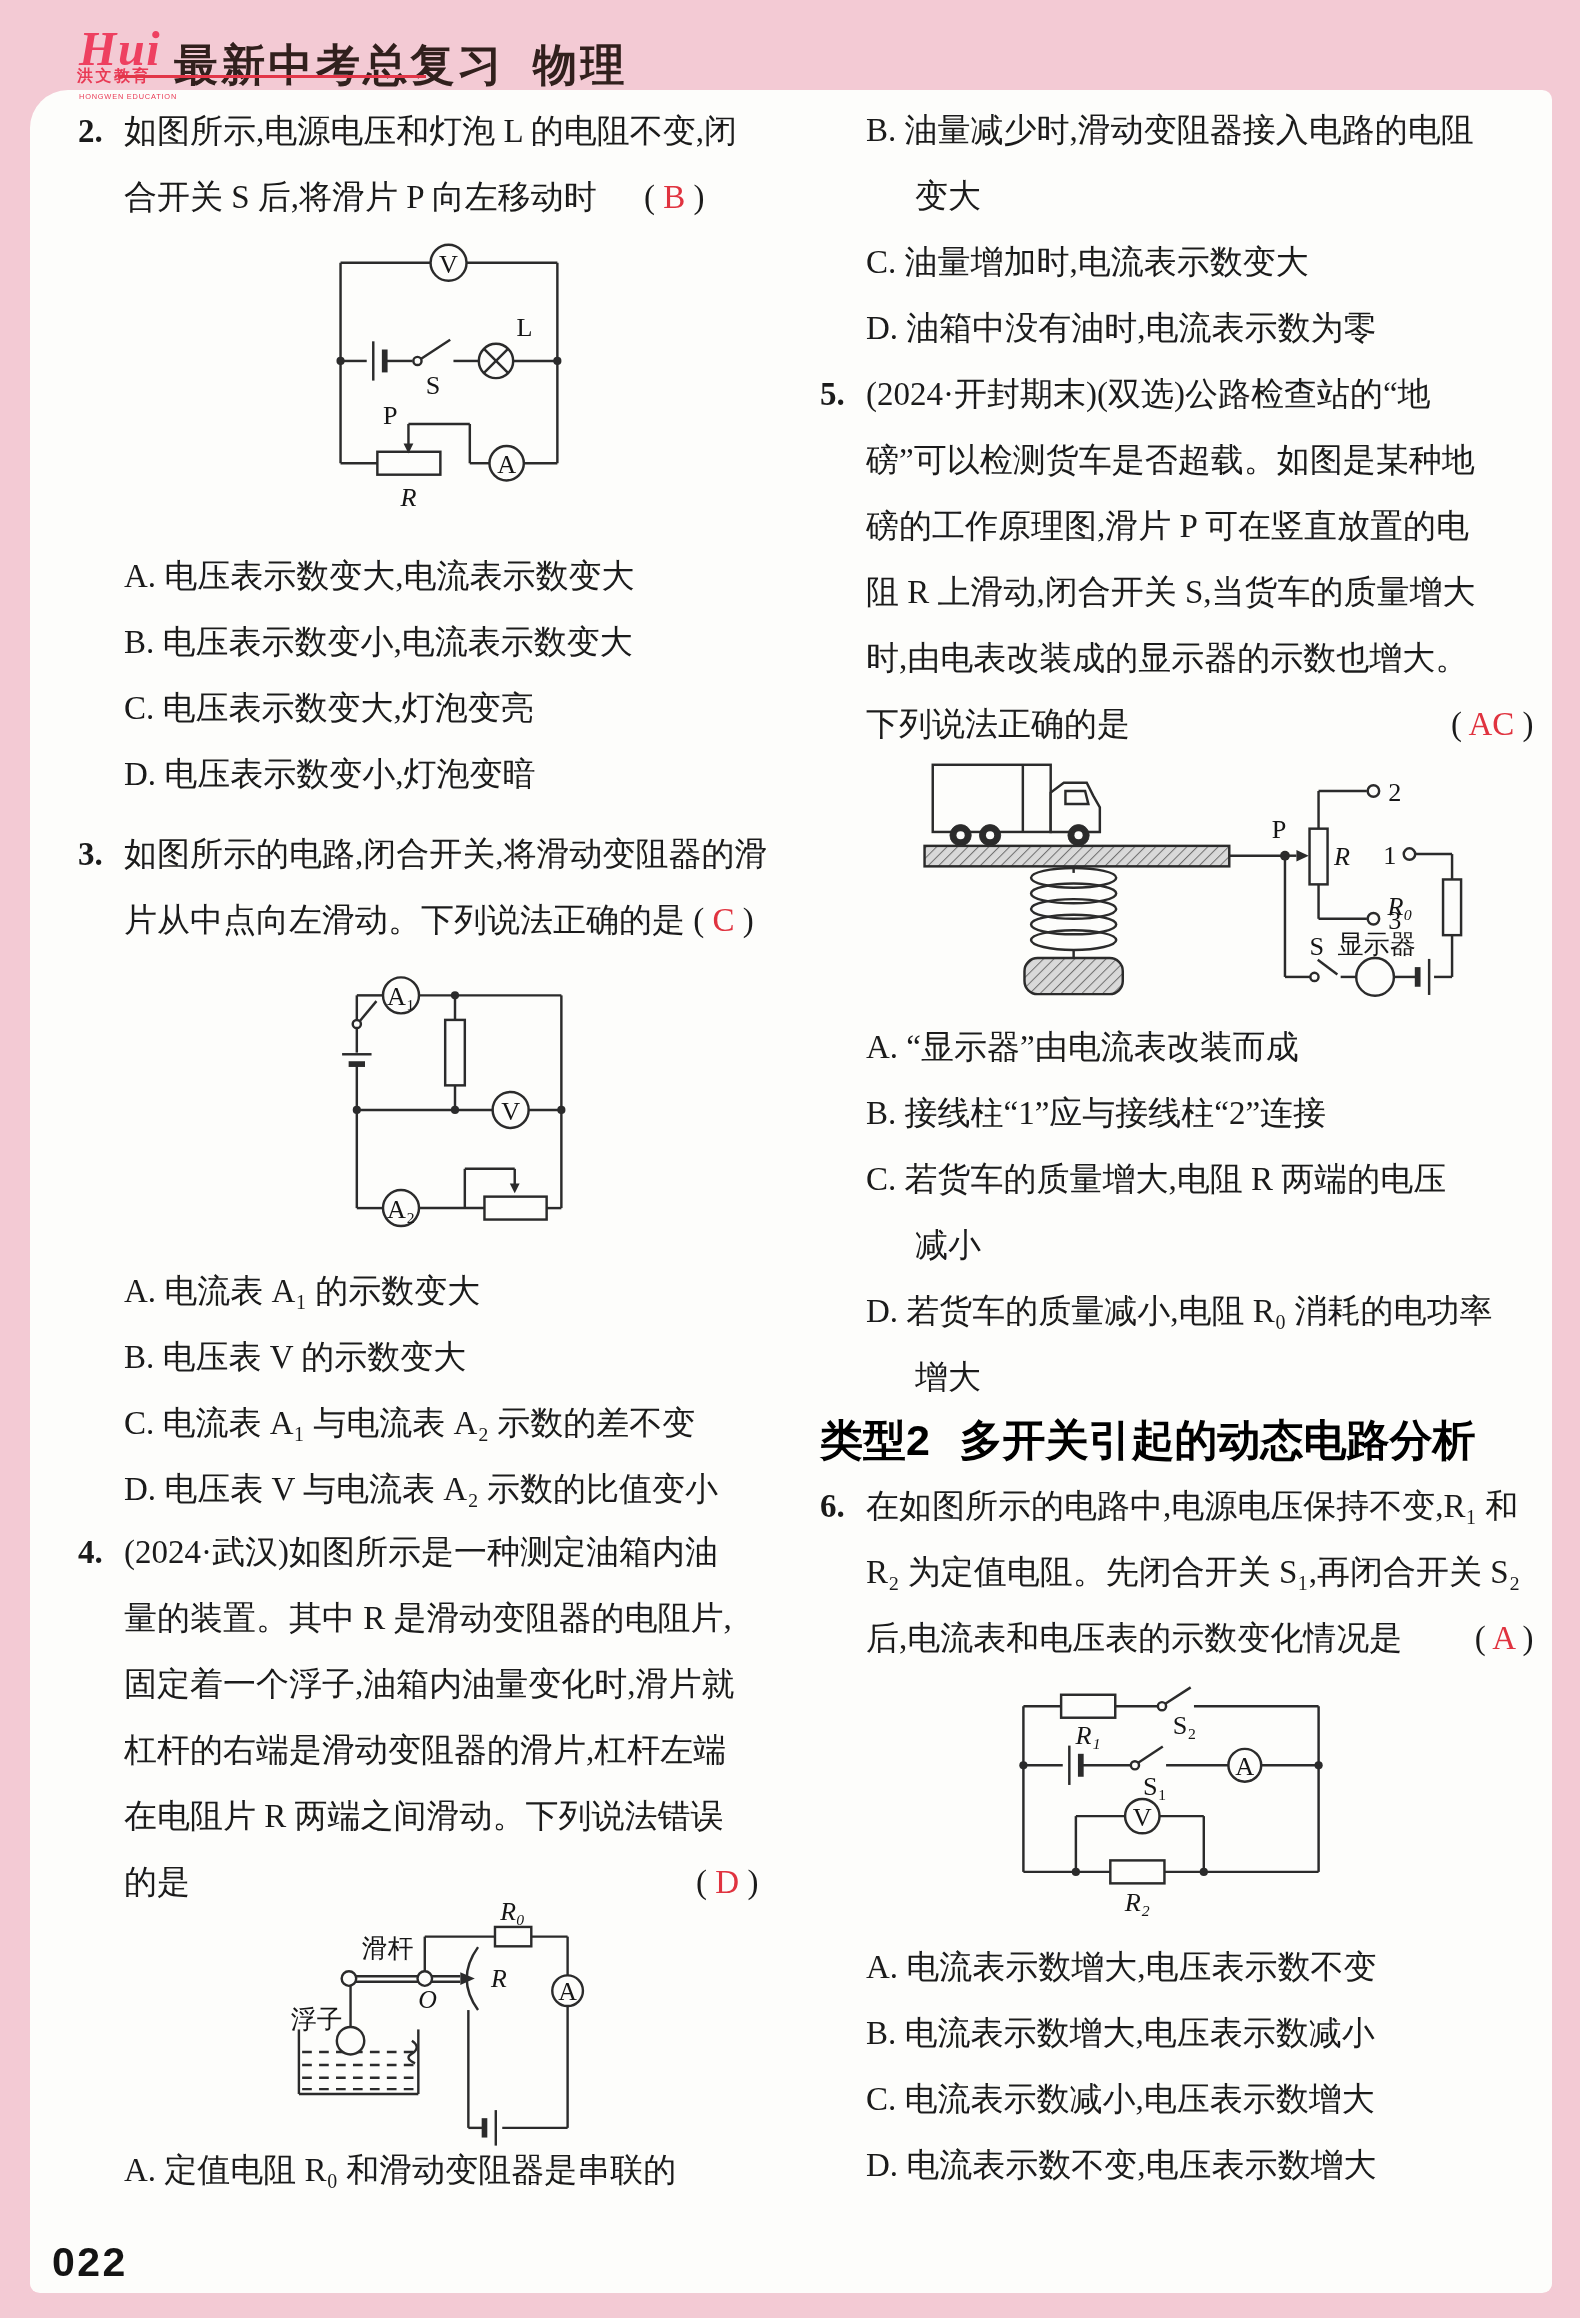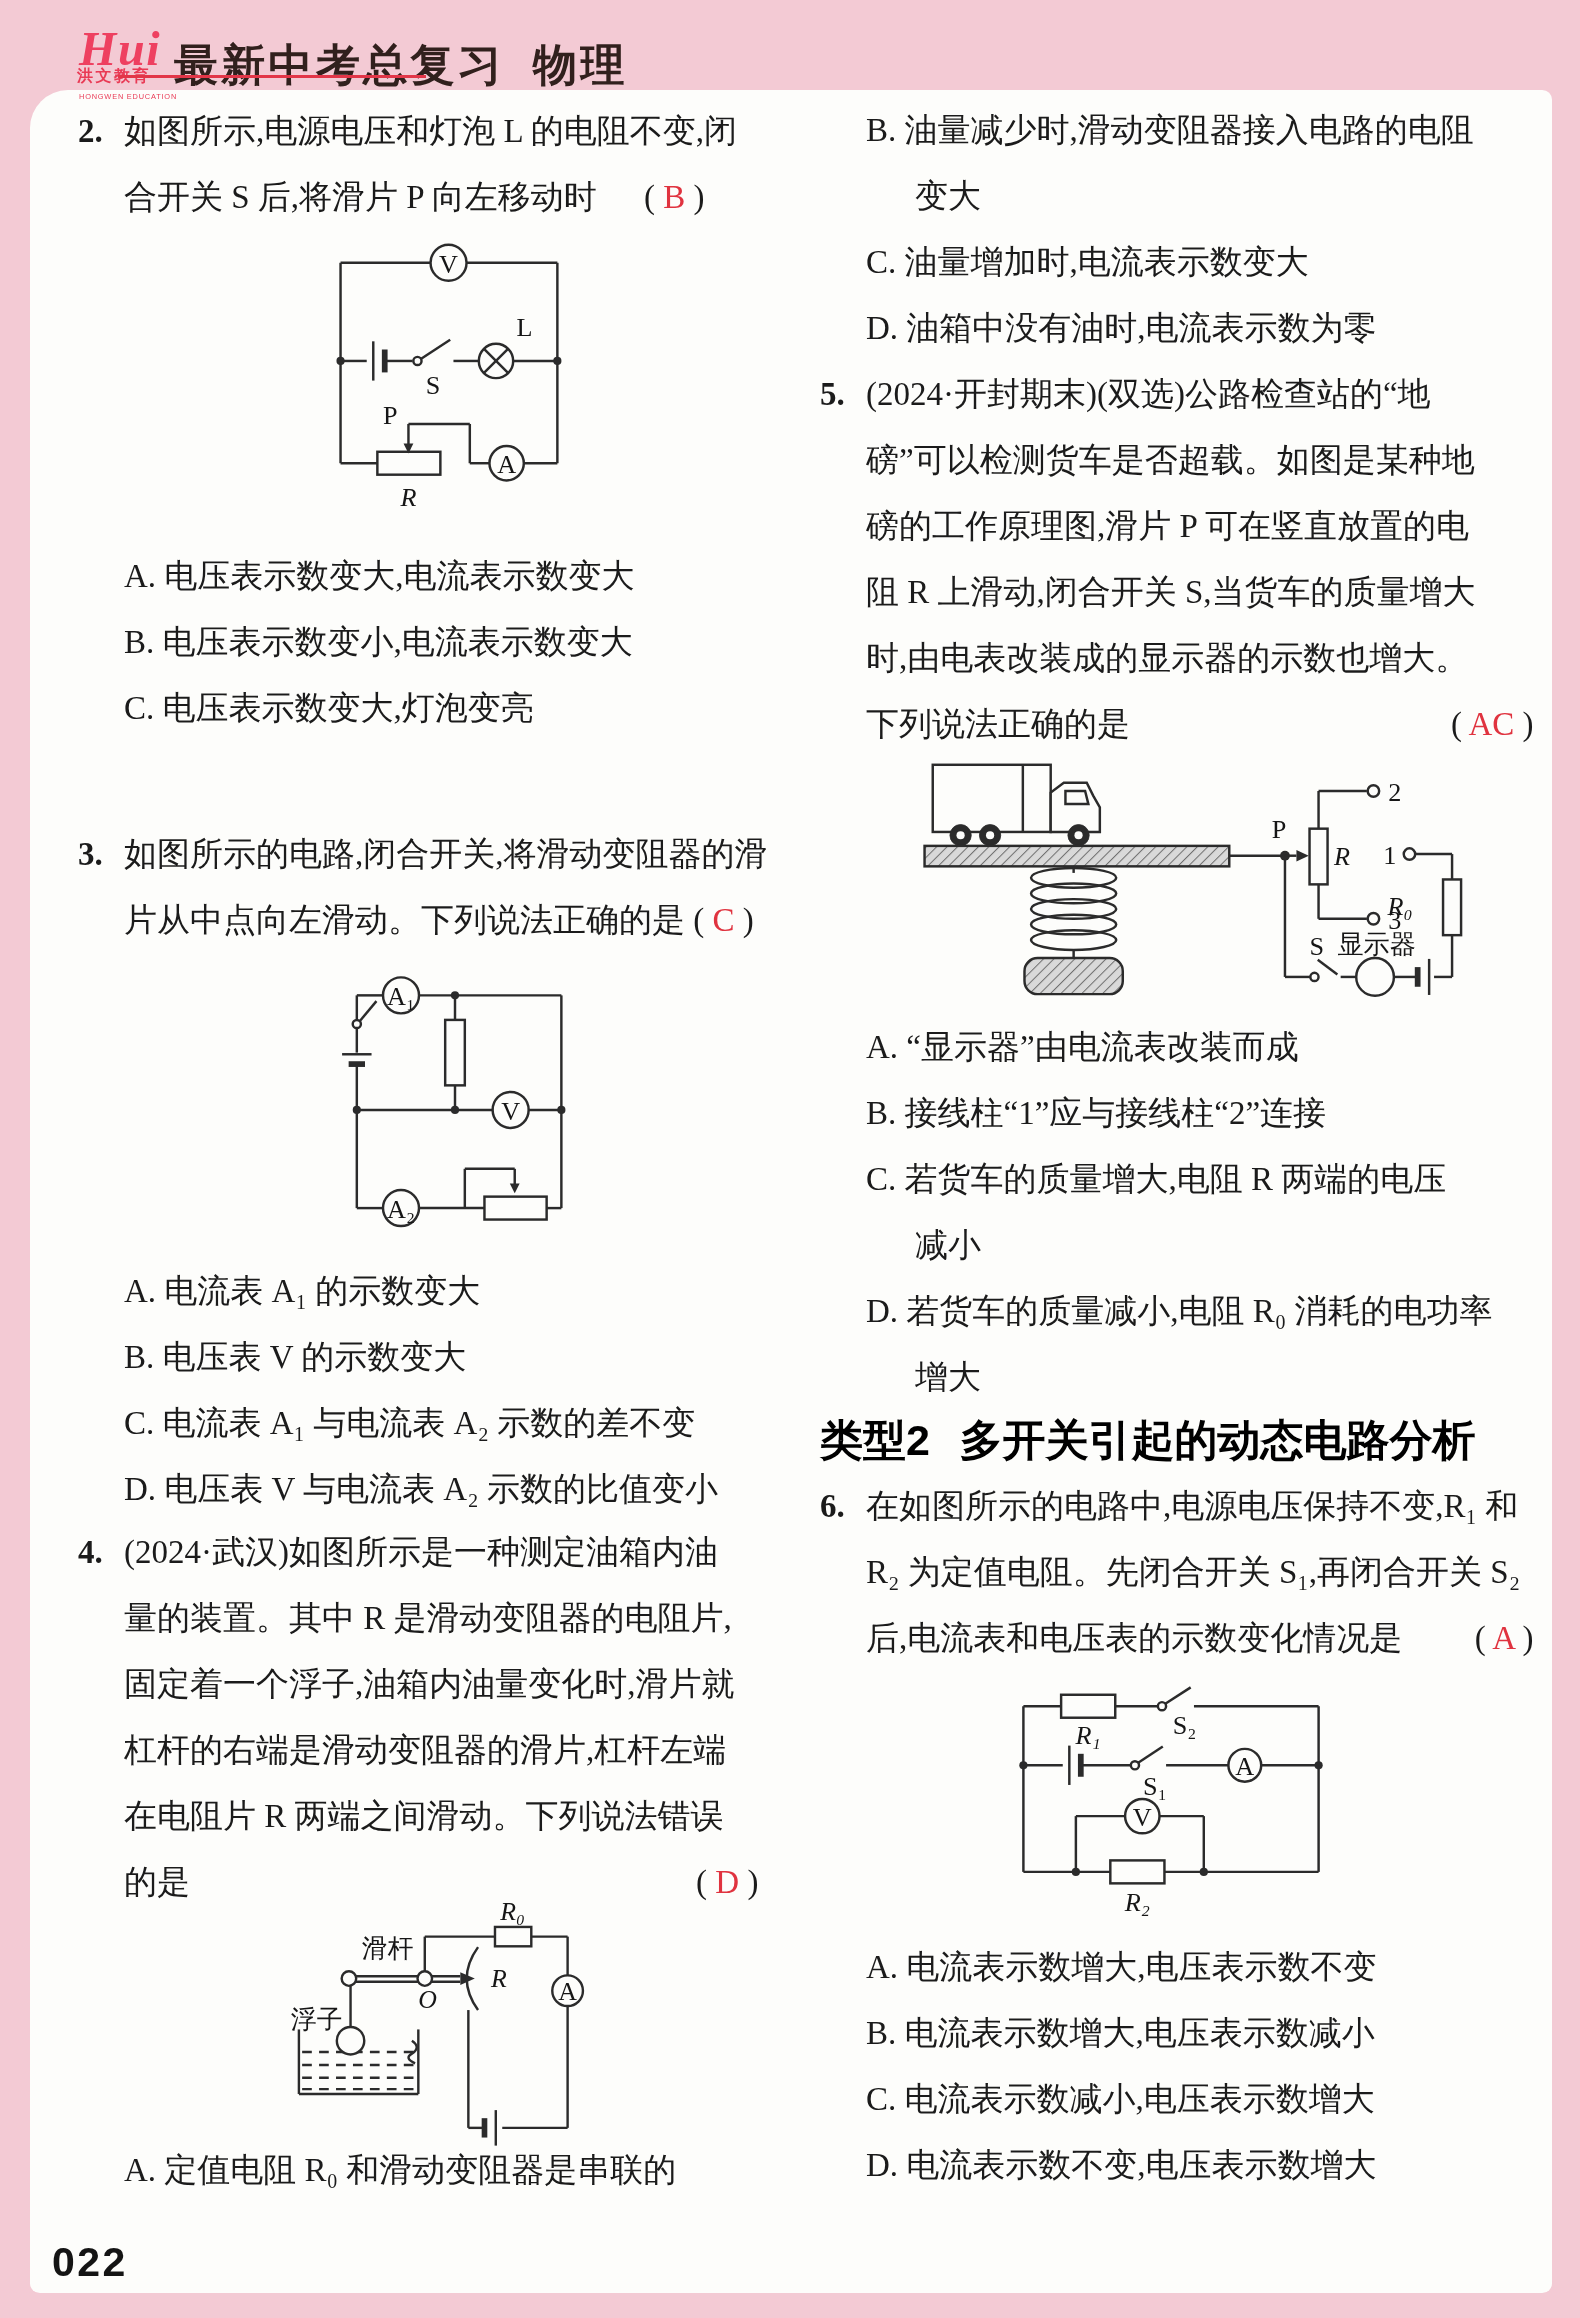--- a/index.html
+++ b/index.html
@@ -108,20 +108,21 @@
       <text class="lblt mid" x="233" y="282">A</text>
       <line class="wire" x1="254" y1="270" x2="295" y2="270"></line>
       <text class="lblt" x="82" y="222">P</text>
       <text class="lblt it mid" x="113" y="322">R</text>
     </svg>
 
     <div class="blk" style="top:543px">
       <div class="line opt">A. 电压表示数变大,电流表示数变大</div>
       <div class="line opt">B. 电压表示数变小,电流表示数变大</div>
       <div class="line opt">C. 电压表示数变大,灯泡变亮</div>
+      <div class="line opt">D. 电压表示数变小,灯泡变暗</div>
     </div>
 
     <div class="blk" style="top:821px">
       <div class="line qline">
         <span class="qnum">3.</span>
         <span>如图所示的电路,闭合开关,将滑动变阻器的滑</span>
       </div>
       <div class="line qline">
         <span>片从中点向左滑动。下列说法正确的是</span>
         <span><span>(</span> <span class="red">C</span> <span>)</span></span>

